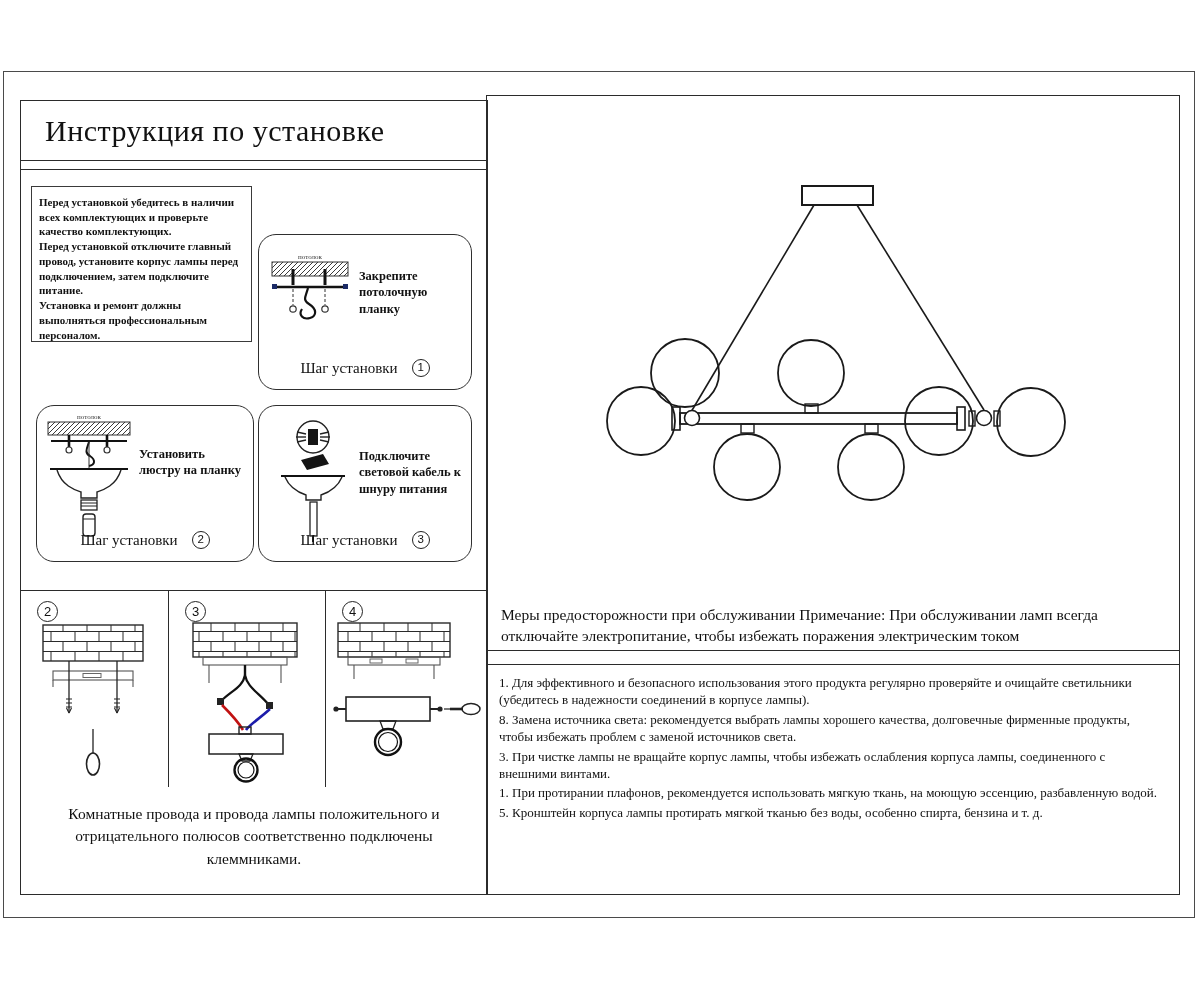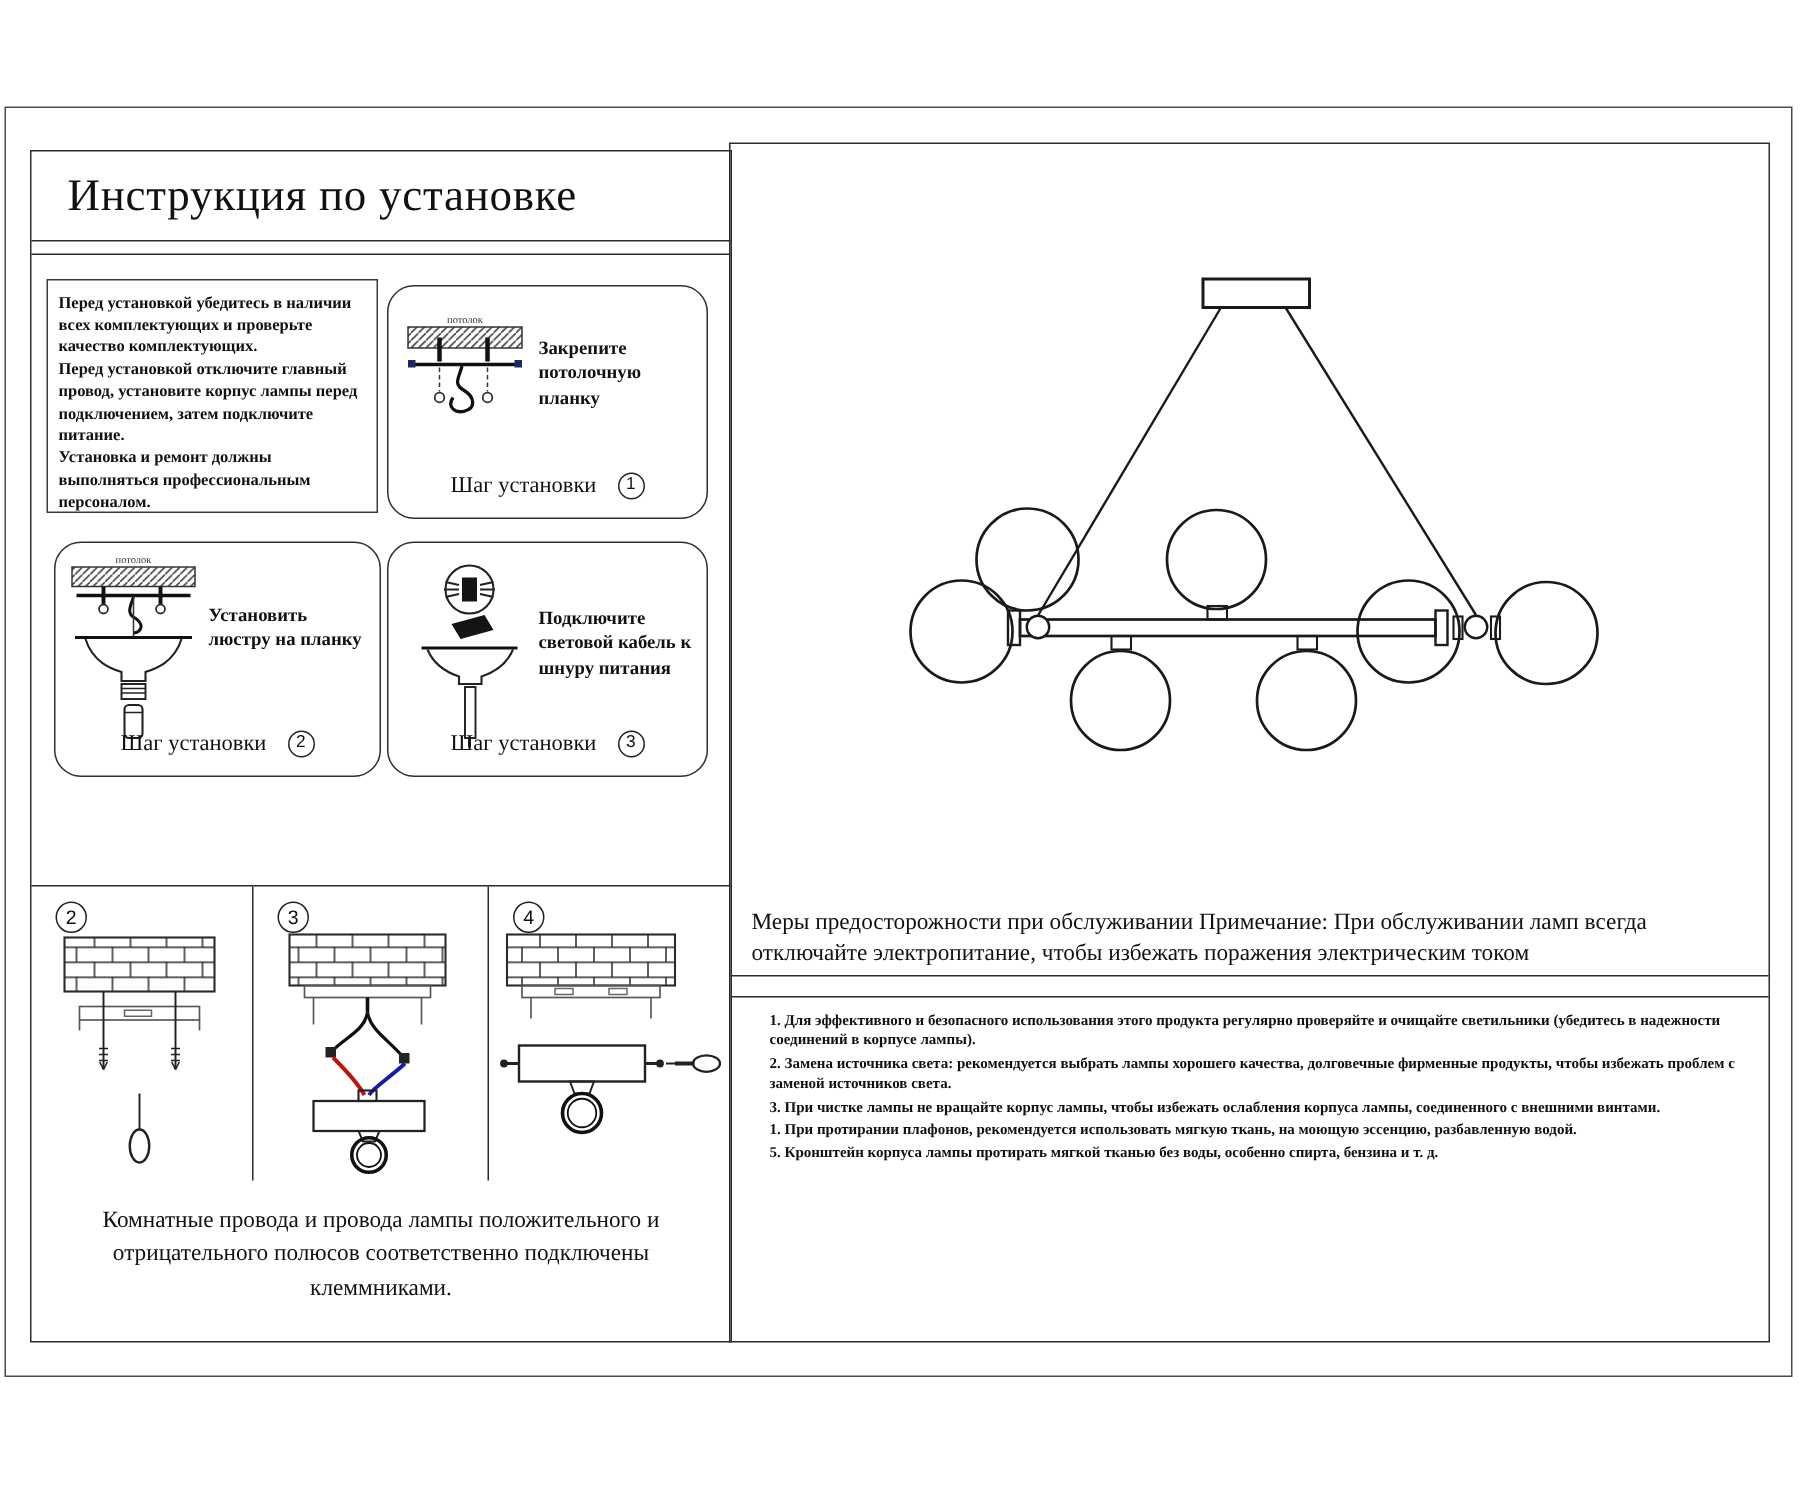--- a/index.html
+++ b/index.html
@@ -9,21 +9,21 @@
   .outer-frame{left:3px;top:71px;width:1190px;height:845px;border:1px solid #4a4a4a;}
   .left-cell{left:20px;top:100px;width:466px;height:793px;border:1px solid #2b2b2b;}
   .right-cell{left:486px;top:95px;width:692px;height:798px;border:1px solid #2b2b2b;}
   .title-row{left:0;top:0;width:100%;height:60px;border-bottom:1px solid #2b2b2b;
              display:flex;align-items:center;padding-left:24px;box-sizing:border-box;
              font-size:30px;letter-spacing:.5px;}
   .title-underline{left:0;top:60px;width:100%;height:8px;border-bottom:1px solid #2b2b2b;}
   .intro-box{left:10px;top:85px;width:221px;height:156px;border:1.5px solid #3a3a3a;
              padding:8px 7px;box-sizing:border-box;font-size:11px;font-weight:700;
              line-height:1.34;white-space:pre-line;}
-  .step-box{border:1.6px solid #2f2f2f;border-radius:18px;box-sizing:border-box;}
+  .step-box{border:1.6px solid #2f2f2f;border-radius:18px;box-sizing:border-box;margin-top:44px;}
   .step1{left:237px;top:89px;width:214px;height:156px;}
   .step2{left:15px;top:260px;width:218px;height:157px;}
   .step3{left:237px;top:260px;width:214px;height:157px;}
   .step-caption{position:absolute;font-size:12.5px;font-weight:600;line-height:1.3;}
   .step-footer{position:absolute;left:0;right:0;bottom:12px;display:flex;align-items:center;
                justify-content:center;gap:14px;font-size:15px;}
   .circ{display:inline-flex;width:16px;height:16px;border:1px solid #222;border-radius:50%;
         align-items:center;justify-content:center;font-size:11.5px;line-height:1;
         font-family:"Liberation Sans","DejaVu Sans",sans-serif;}
   .num-circle{position:absolute;left:16px;top:10px;width:19px;height:19px;border:1px solid #222;
@@ -31,22 +31,22 @@
         font-size:13px;font-family:"Liberation Sans","DejaVu Sans",sans-serif;}
   .panels-row{left:0;top:489px;width:466px;height:197px;border-top:1px solid #2b2b2b;
               display:flex;box-sizing:border-box;}
   .panel{position:relative;height:100%;box-sizing:border-box;}
   .panel-b{border-right:1px solid #2b2b2b;}
   .wiring-note{left:10px;top:702px;width:446px;text-align:center;font-size:15.5px;line-height:1.45;}
   .chandelier-area{left:0;top:0;width:692px;height:502px;}
   .safety-box{left:0;top:502px;width:692px;height:53px;border-bottom:1px solid #2b2b2b;
               box-sizing:border-box;padding:7px 12px 0 14px;font-size:15.5px;line-height:1.33;}
   .gap-strip{left:0;top:555px;width:692px;height:13px;border-bottom:1px solid #2b2b2b;}
-  .list-box{left:14px;top:568px;width:692px;height:230px;box-sizing:border-box;
-            padding:10px 14px 0 12px;font-size:10px;line-height:1.34;overflow:hidden;font-weight:bold;}
+  .list-box{left:0;top:568px;width:692px;height:230px;box-sizing:border-box;
+            padding:10px 14px 0 12px;font-size:13px;line-height:1.34;overflow:hidden;}
   .list-box p{margin:0 0 2px 0;}
   svg{display:block;}
 </style>
 </head>
 <body>
 
 <svg width="0" height="0" style="position:absolute">
   <defs>
     <pattern id="brick" width="24" height="20" patternUnits="userSpaceOnUse">
       <rect width="24" height="20" fill="#fff"></rect>
@@ -231,19 +231,19 @@
           <circle cx="384" cy="371" r="33" stroke-width="1.8"></circle>
         </g>
       </svg>
     </div>
 
     <div class="abs safety-box">Меры предосторожности при обслуживании Примечание: При обслуживании ламп всегда отключайте электропитание, чтобы избежать поражения электрическим током</div>
     <div class="abs gap-strip"></div>
 
     <div class="abs list-box">
       <p>1. Для эффективного и безопасного использования этого продукта регулярно проверяйте и очищайте светильники (убедитесь в надежности соединений в корпусе лампы).</p>
-      <p>2. Замена источника света: рекомендуется выбрать лампы хорошего качества, долговечные фирменные продукты, чтобы избежать проблем с заменой источников света.</p>
+      <p>8. Замена источника света: рекомендуется выбрать лампы хорошего качества, долговечные фирменные продукты, чтобы избежать проблем с заменой источников света.</p>
       <p>3. При чистке лампы не вращайте корпус лампы, чтобы избежать ослабления корпуса лампы, соединенного с внешними винтами.</p>
       <p>1. При протирании плафонов, рекомендуется использовать мягкую ткань, на моющую эссенцию, разбавленную водой.</p>
       <p>5. Кронштейн корпуса лампы протирать мягкой тканью без воды, особенно спирта, бензина и т. д.</p>
     </div>
   </div>
 </div>
 
 </body></html>

